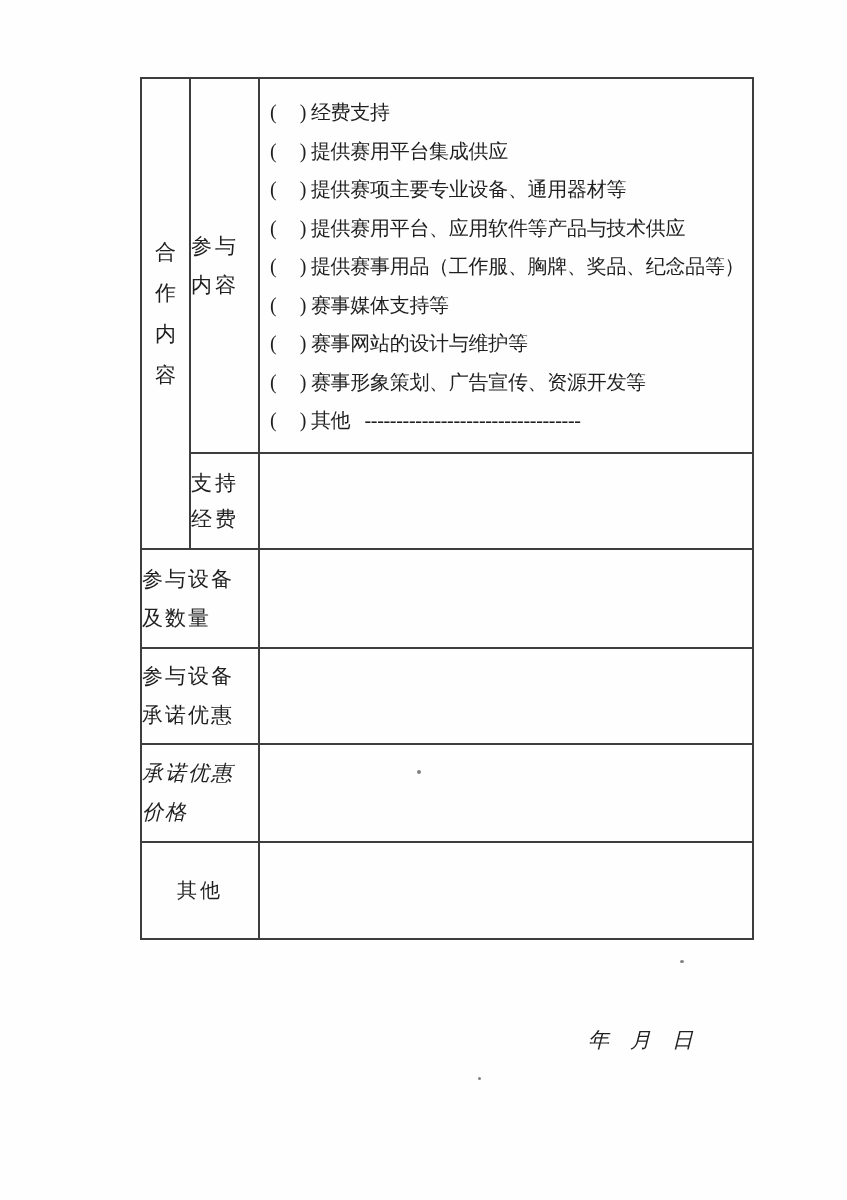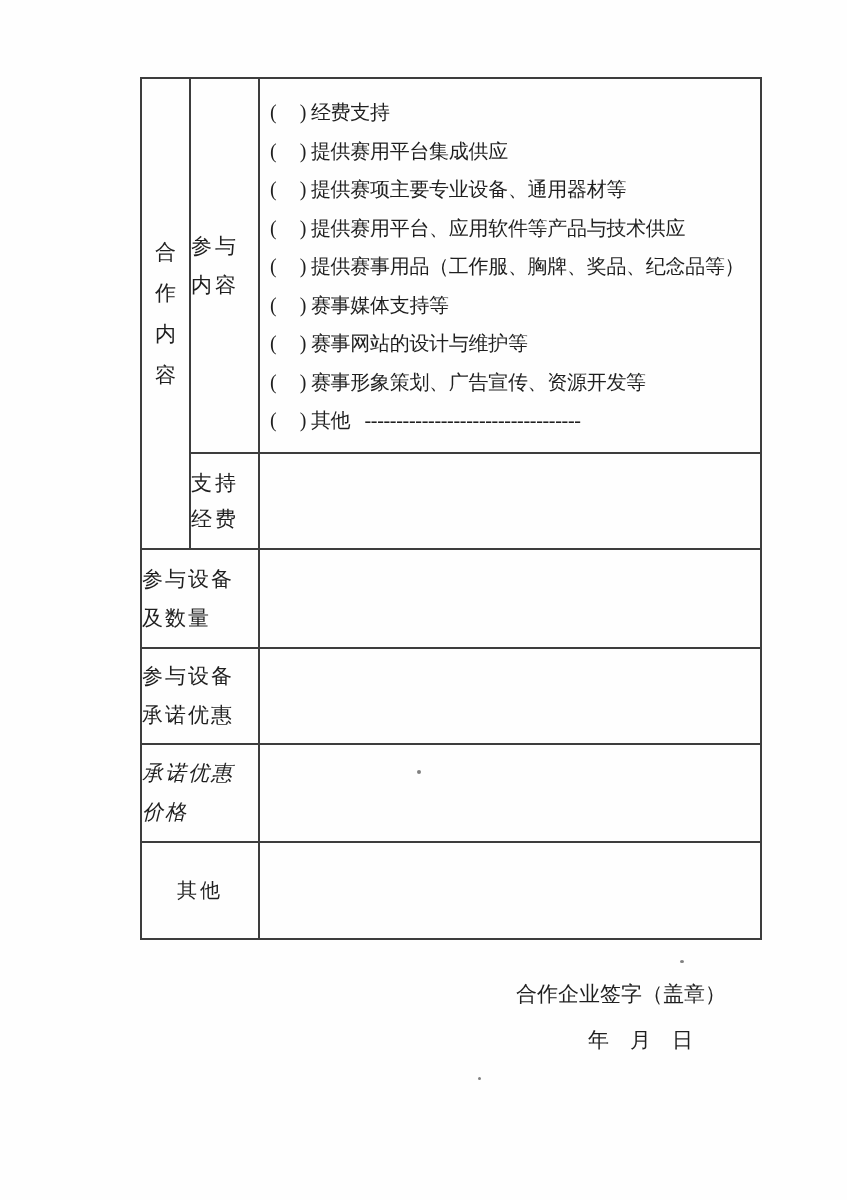--- a/index.html
+++ b/index.html
@@ -53,21 +53,21 @@
   }
   .one-line {
     text-align: center;
     font-size: 20px;
     letter-spacing: 3px;
   }
   
   ul.options {
     list-style: none;
     margin: 0;
-    padding: 14px 16px 0 10px;
+    padding: 14px 8px 0 10px;
   }
   ul.options li {
     white-space: pre;
     font-size: 20px;
     line-height: 38.5px;
     letter-spacing: -0.3px;
   }
   
   .sig-line1 {
     position: absolute;
@@ -75,20 +75,21 @@
     top: 980px;
     font-size: 21px;
     white-space: pre;
   }
   .sig-line2 {
     position: absolute;
     left: 588px;
     top: 1026px;
     font-size: 21px;
     white-space: pre;
+    font-style: italic;
   }
   
   .speck {
     position: absolute;
     background: #6a6a6a;
     border-radius: 50%;
     opacity: 0.85;
   }
   .speck.s1 { left: 417px; top: 770px; width: 4px; height: 4px; }
   .speck.s2 { left: 680px; top: 960px; width: 4px; height: 3px; }
@@ -173,20 +174,19 @@
     </tr>
     <tr>
       <td colspan="2" style="height:95px;">
         <div class="one-line">其他</div>
       </td>
       <td></td>
     </tr>
   </tbody>
     </table>
 
-  <div class="sig-line1">合作企业签字（盖章）</div>
   <div class="sig-line2">年    月    日</div>
 
   <div class="speck s1"></div>
   <div class="speck s2"></div>
   <div class="speck s3"></div>
 
 </div>
 
 </body></html>

